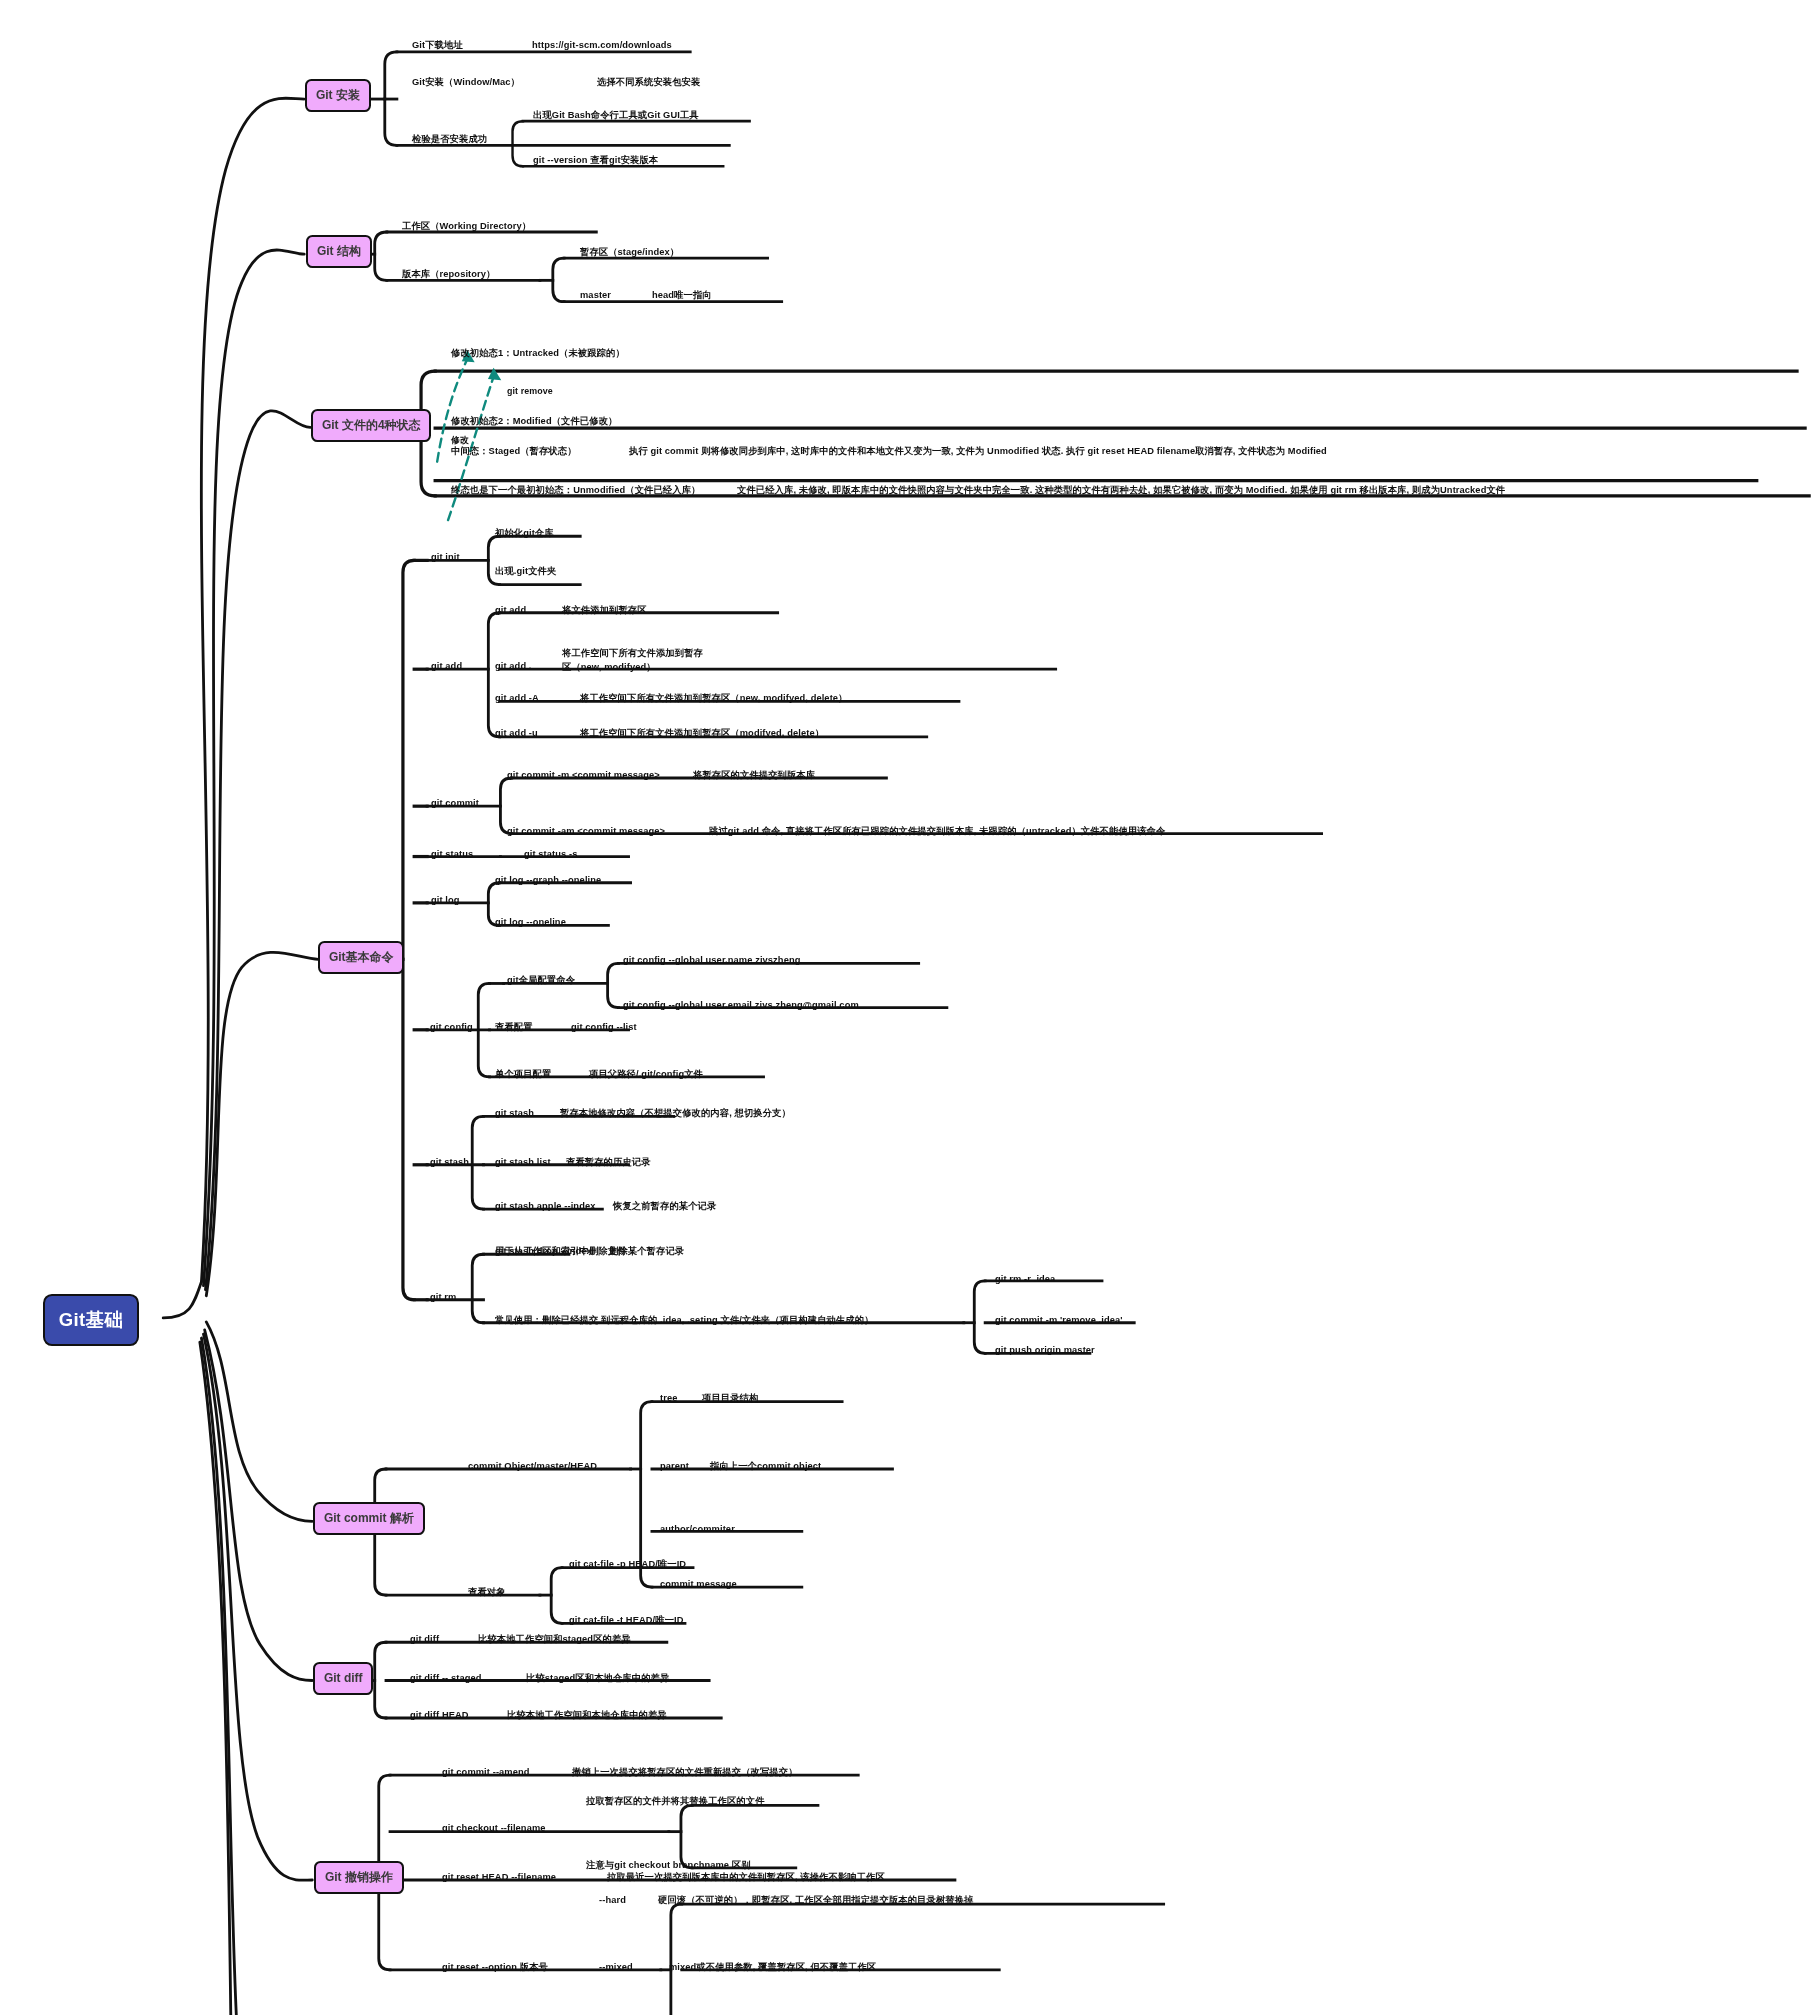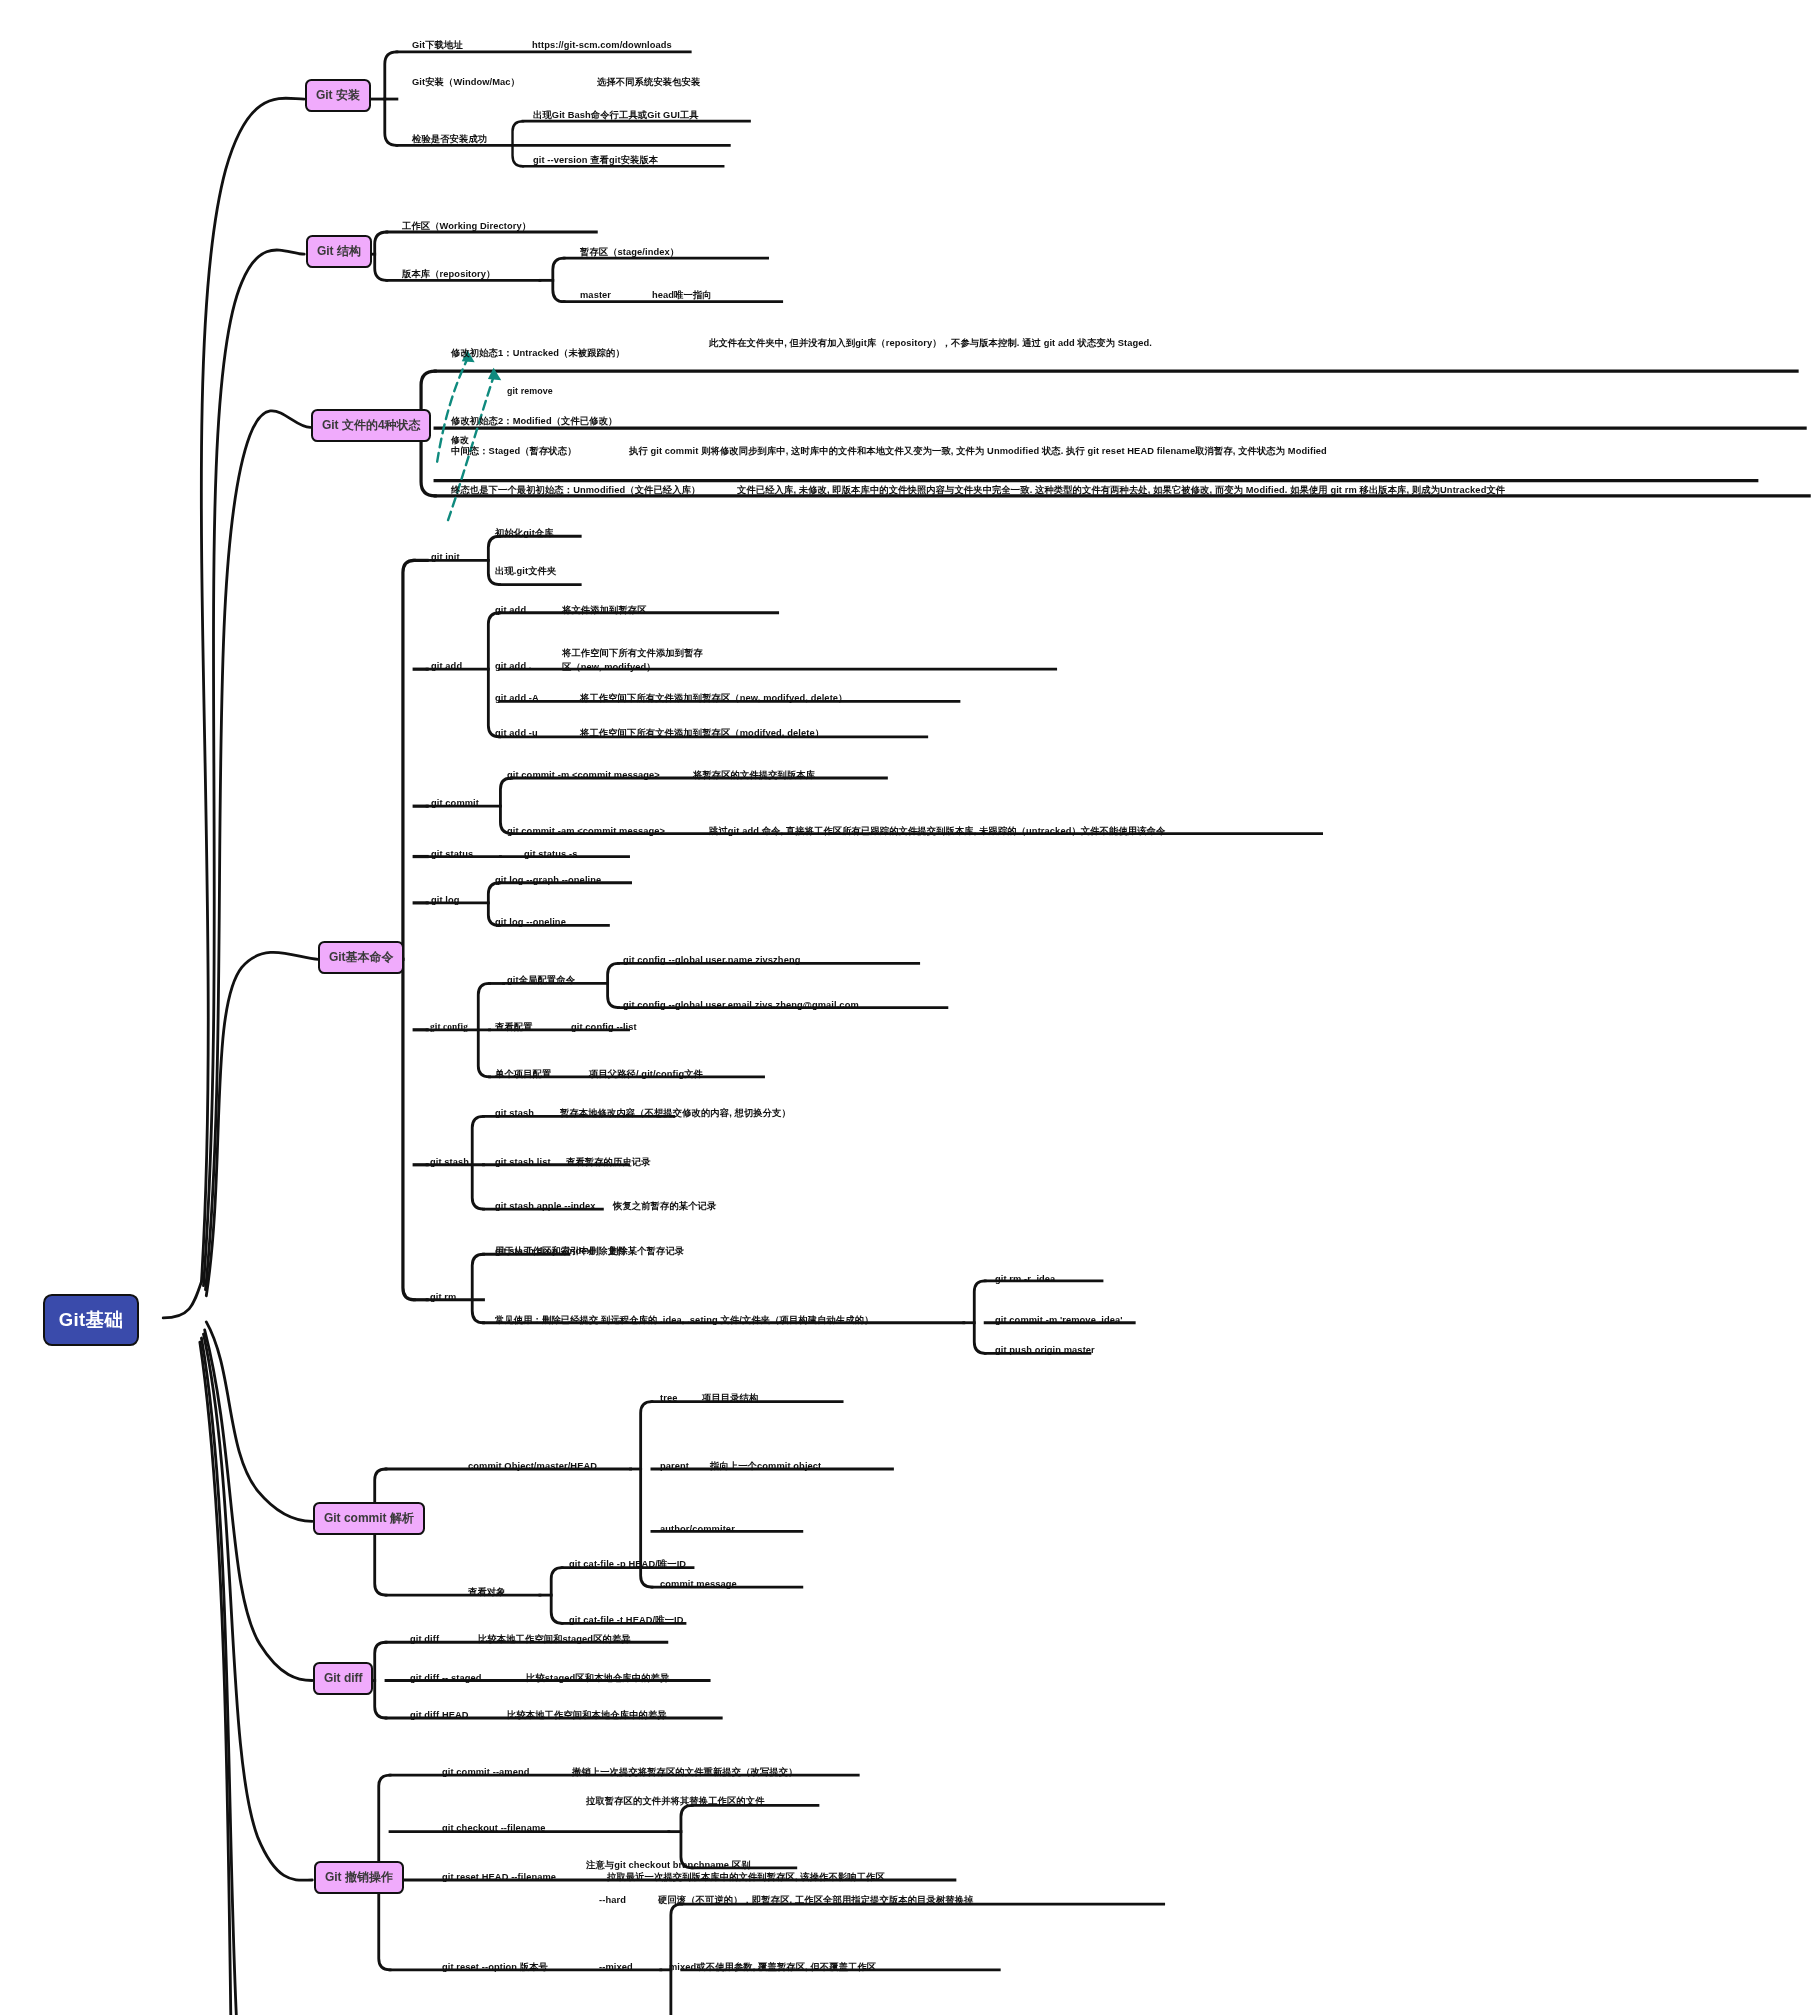--- a/index.html
+++ b/index.html
@@ -309,21 +309,20 @@
   <div class="node leaf" style="left:402px;top:220px;">工作区（Working Directory）</div>
   <div class="node leaf" style="left:402px;top:268px;">版本库（repository）</div>
   <div class="node leaf" style="left:580px;top:246px;">暂存区（stage/index）</div>
   <div class="node leaf" style="left:580px;top:289px;">master</div>
   <div class="node leaf" style="left:652px;top:289px;">head唯一指向</div>
 
   <div class="node lvl1" style="left:311px;top:409px;">
     <span>Git 文件的4种状态</span>
   </div>
   <div class="node leaf" style="left:451px;top:347px;">修改初始态1：Untracked（未被跟踪的）</div>
-  <div class="node leaf wrap" style="left:709px;top:337px;width:1072px;">此文件在文件夹中, 但并没有加入到git库（repository），不参与版本控制. 通过 git add 状态变为 Staged.</div>
   <div class="node leaf" style="left:451px;top:415px;">修改初始态2：Modified（文件已修改）</div>
   <div class="node leaf" style="left:451px;top:445px;">中间态：Staged（暂存状态）</div>
   <div class="node leaf" style="left:629px;top:445px;">执行 git commit 则将修改同步到库中, 这时库中的文件和本地文件又变为一致, 文件为 Unmodified 状态. 执行 git reset HEAD filename取消暂存, 文件状态为 Modified</div>
   <div class="node leaf" style="left:451px;top:484px;">终态也是下一个最初初始态：Unmodified（文件已经入库）</div>
   <div class="node leaf" style="left:737px;top:484px;">文件已经入库, 未修改, 即版本库中的文件快照内容与文件夹中完全一致. 这种类型的文件有两种去处, 如果它被修改, 而变为 Modified. 如果使用 git rm 移出版本库, 则成为Untracked文件</div>
   <div class="node leaf small" style="left:507px;top:385px;">git remove</div>
   <div class="node leaf small" style="left:451px;top:434px;">修改</div>
 
   <div class="node lvl1" style="left:318px;top:941px;">
     <span>Git基本命令</span>
@@ -349,21 +348,21 @@
   <div class="node leaf" style="left:507px;top:825px;">git commit -am &lt;commit message&gt;</div>
   <div class="node leaf" style="left:709px;top:825px;">跳过git add 命令, 直接将工作区所有已跟踪的文件提交到版本库, 未跟踪的（untracked）文件不能使用该命令</div>
 
   <div class="node leaf" style="left:431px;top:848px;">git status</div>
   <div class="node leaf" style="left:524px;top:848px;">git status -s</div>
 
   <div class="node leaf" style="left:431px;top:894px;">git log</div>
   <div class="node leaf" style="left:495px;top:874px;">git log --graph --oneline</div>
   <div class="node leaf" style="left:495px;top:916px;">git log --oneline</div>
 
-  <div class="node leaf" style="left:430px;top:1021px;font-family:Liberation Serif, serif;">git config</div>
+  <div class="node leaf" style="left:430px;top:1021px;">git config</div>
   <div class="node leaf" style="left:507px;top:974px;">git全局配置命令</div>
   <div class="node leaf" style="left:623px;top:954px;">git config --global user.name zivszheng</div>
   <div class="node leaf" style="left:623px;top:999px;">git config --global user.email zivs.zheng@gmail.com</div>
   <div class="node leaf" style="left:495px;top:1021px;">查看配置</div>
   <div class="node leaf" style="left:571px;top:1021px;">git config --list</div>
   <div class="node leaf" style="left:495px;top:1068px;">单个项目配置</div>
   <div class="node leaf" style="left:589px;top:1068px;">项目父路径/.git/config文件</div>
 
   <div class="node leaf" style="left:430px;top:1156px;">git stash</div>
   <div class="node leaf" style="left:495px;top:1107px;">git stash</div>

